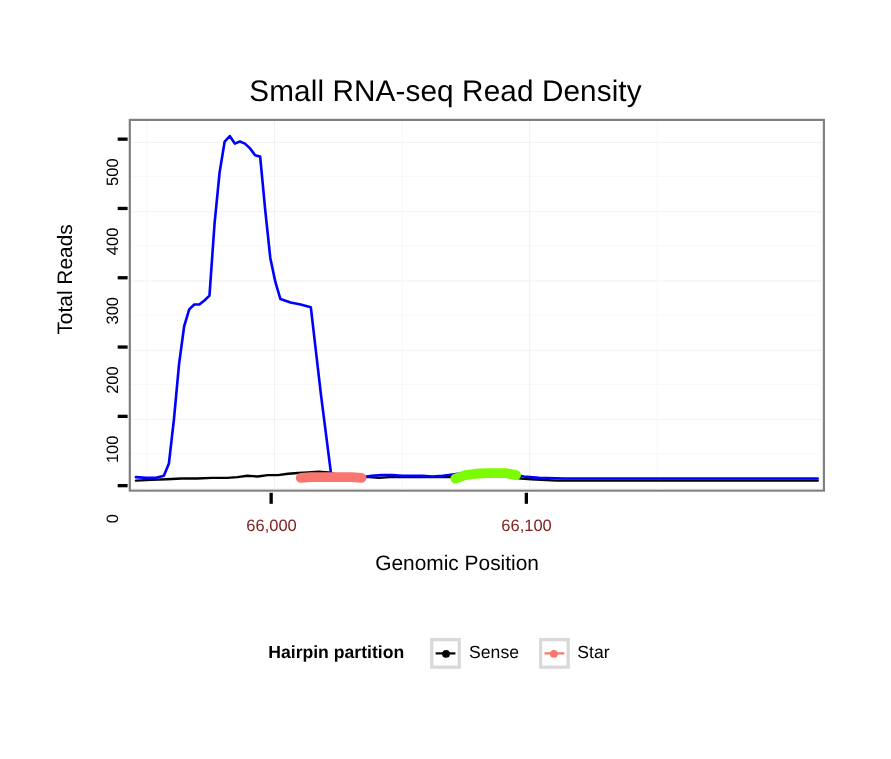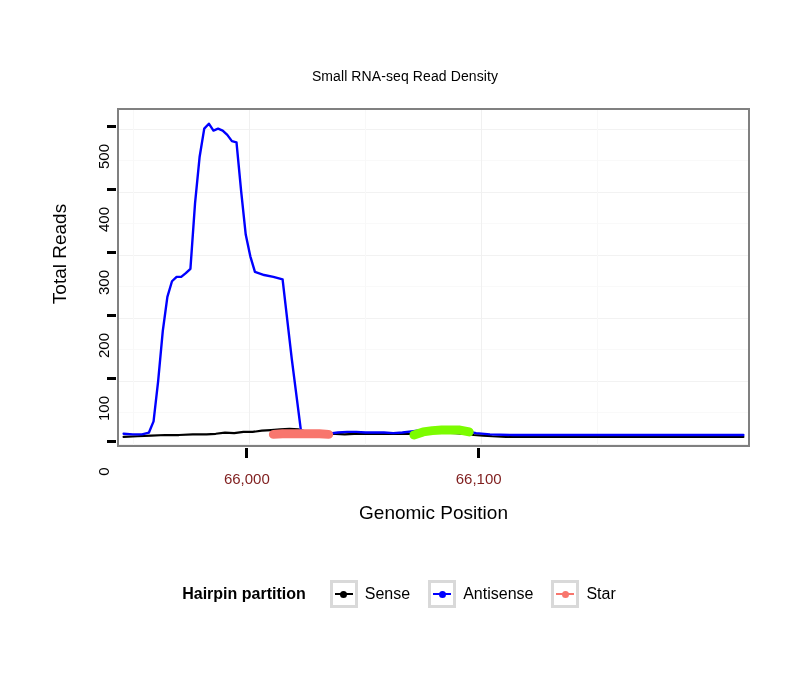--- a/index.html
+++ b/index.html
@@ -23,41 +23,41 @@
     height: 690px;
   }
 
   
   .chart-title {
     position: absolute;
     left: 0;
     top: 68px;
     width: 810px;
     text-align: center;
-    font-size: 14px;
+    font-size: 27px;
     letter-spacing: 0.1px;
     color: #000;
   }
 
   
   .y-axis-title {
     position: absolute;
     left: -40px;
     top: 243px;
     width: 200px;
     text-align: center;
     font-size: 19px;
     transform: rotate(-90deg);
     transform-origin: 50% 50%;
     color: #000;
     white-space: nowrap;
   }
   .x-axis-title {
     position: absolute;
-    left: 117px;
+    left: 99px;
     top: 502px;
     width: 633px;
     text-align: center;
     font-size: 19px;
     color: #000;
   }
 
   
   .panel {
     position: absolute;
@@ -250,27 +250,20 @@
     <div id="legend-items" style="display:flex;align-items:center;">
         <div class="legend-item">
           <div class="legend-key">
             <div class="key-line" style="background: rgb(0, 0, 0);"></div>
             <div class="key-dot" style="background: rgb(0, 0, 0);"></div>
           </div>
           <div class="legend-label">Sense</div>
         </div>
         <div class="legend-item">
           <div class="legend-key">
-            <div class="key-line" style="background: rgb(0, 0, 255);"></div>
-            <div class="key-dot" style="background: rgb(0, 0, 255);"></div>
-          </div>
-          <div class="legend-label">Antisense</div>
-        </div>
-        <div class="legend-item">
-          <div class="legend-key">
             <div class="key-line" style="background: rgb(248, 118, 109);"></div>
             <div class="key-dot" style="background: rgb(248, 118, 109);"></div>
           </div>
           <div class="legend-label">Star</div>
         </div>
       </div>
   </div>
 
 </div>
 

